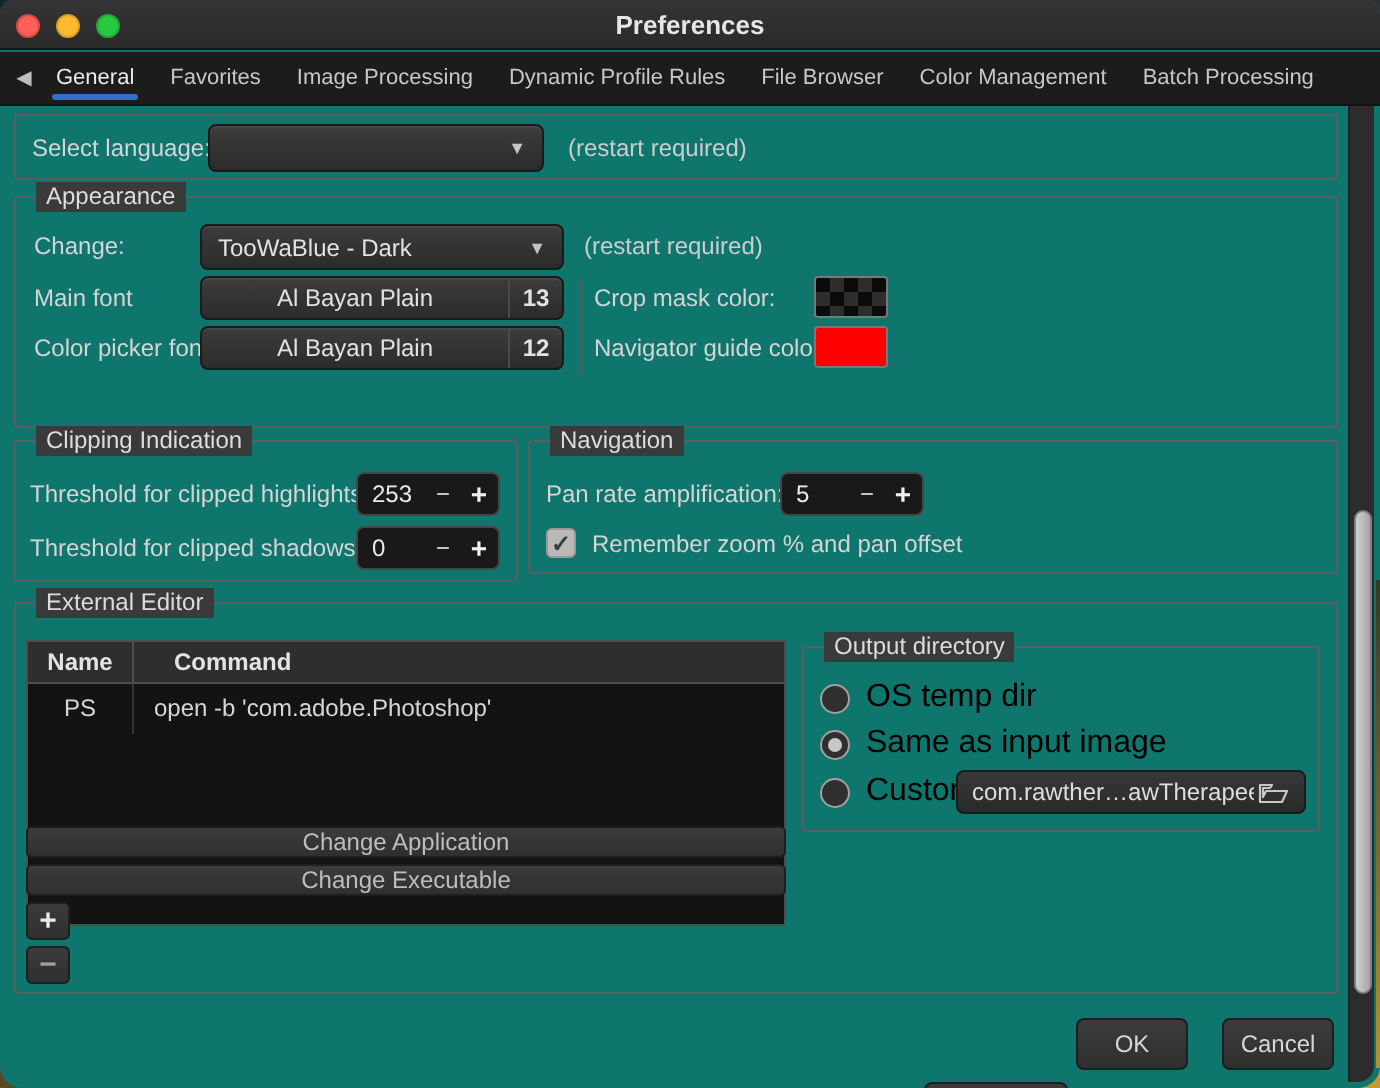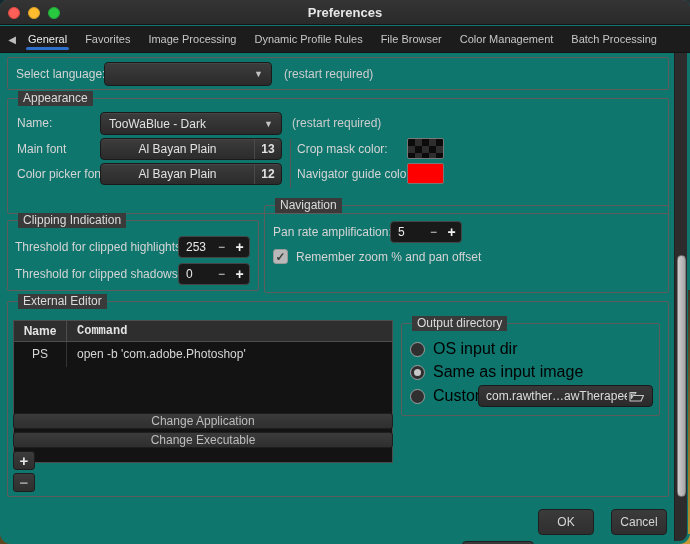--- a/index.html
+++ b/index.html
@@ -111,21 +111,21 @@
     display: flex; align-items: center; justify-content: center;
   }
   
   .table {
     position: absolute; left: 5px; top: 18px; width: 380px; height: 143px;
     background: #131313; border: 1px solid #4d4d4d; display: flex; flex-direction: column;
   }
   .thead { display: flex; height: 21px; background: #2e2e2e; border-bottom: 1px solid #4d4d4d; }
   .th { font-size: 12px; font-weight: bold; color: #e3e3e3; line-height: 21px; }
   .th.name { width: 52px; text-align: center; }
-  .th.cmd  { flex: 1; padding-left: 10px; border-left: 1px solid #4d4d4d; font-family: Liberation Mono, monospace; }
+  .th.cmd  { flex: 1; padding-left: 20px; border-left: 1px solid #4d4d4d; }
   .trow { display: flex; height: 25px; }
   .td { font-size: 12px; color: #d6d6d6; line-height: 25px; }
   .td.name { width: 52px; text-align: center; }
   .td.cmd  { flex: 1; padding-left: 10px; border-left: 1px solid #343434; }
   .ext-btns {
     position: absolute; left: 5px; top: 168px; width: 380px; height: 22px;
     display: flex; justify-content: flex-end; gap: 3px; flex-direction: column;
   }
   .ext-btns .btn { height: 22px; padding: 0 9px; color: #bdbdbd; }
   .ext-btns .btn.sq { width: 22px; padding: 0; font-size: 15px; font-weight: bold; color: #e8e8e8; }
@@ -188,21 +188,21 @@
     <div class="dropdown" style="left:96px; top:4px; width:168px; height:24px;">
       <span></span>
       <span class="dd-arrow">▼</span>
     </div>
     <span class="restart" style="left:276px; top:9px;">(restart required)</span>
   </div>
 
   <div class="frame" style="top:98px; left:7px; width:662px; height:116px;">
     <span class="legend">Appearance</span>
 
-    <span class="lbl" style="left:9px; top:17px;">Name:</span>
+    <span class="lbl" style="left:9px; top:17px;">Change:</span>
     <div class="dropdown" style="left:92px; top:13px; width:182px; height:23px;">
       <span>TooWaBlue - Dark</span>
       <span class="dd-arrow">▼</span>
     </div>
     <span class="restart" style="left:284px; top:17px;">(restart required)</span>
 
     <span class="lbl" style="left:9px; top:43px;">Main font</span>
     <div class="fontbtn" style="left:92px; top:39px; width:182px; height:22px;">
       <span class="font-name">Al Bayan Plain</span>
       <span class="font-sep"></span>
@@ -235,21 +235,21 @@
       <span class="spin-plus">+</span>
     </div>
     <span class="lbl" style="left:7px; top:46px;">Threshold for clipped shadows:</span>
     <div class="spinner" style="left:170px; top:42px;">
       <span class="spin-val">0</span>
       <span class="spin-minus">−</span>
       <span class="spin-plus">+</span>
     </div>
   </div>
 
-  <div class="frame" style="top:205px; left:264px; width:405px; height:88px;">
+  <div class="frame" style="top:220px; left:264px; width:405px; height:67px;">
     <span class="legend">Navigation</span>
     <span class="lbl" style="left:8px; top:19px;">Pan rate amplification:</span>
     <div class="spinner" style="left:125px; top:15px;">
       <span class="spin-val">5</span>
       <span class="spin-minus">−</span>
       <span class="spin-plus">+</span>
     </div>
     <div class="chk-row" style="left:8px; top:43px;">
       <span class="checkbox checked">✓</span>
       <span class="lbl2">Remember zoom % and pan offset</span>
@@ -277,21 +277,21 @@
       <button class="btn sq dim">−</button>
     </div>
 
     <div class="frame" style="top:21px; left:393px; width:259px; height:93px;">
       <span class="legend">Output directory</span>
 
       <div class="radio-row" style="left:8px; top:16px;">
         <span class="radio">
             <span class="dot"></span>
           </span>
-        <span class="lbl2">OS input dir</span>
+        <span class="lbl2">OS temp dir</span>
       </div>
       <div class="radio-row" style="left:8px; top:39px;">
         <span class="radio selected">
             <span class="dot"></span>
           </span>
         <span class="lbl2">Same as input image</span>
       </div>
       <div class="radio-row" style="left:8px; top:63px;">
         <span class="radio">
             <span class="dot"></span>

